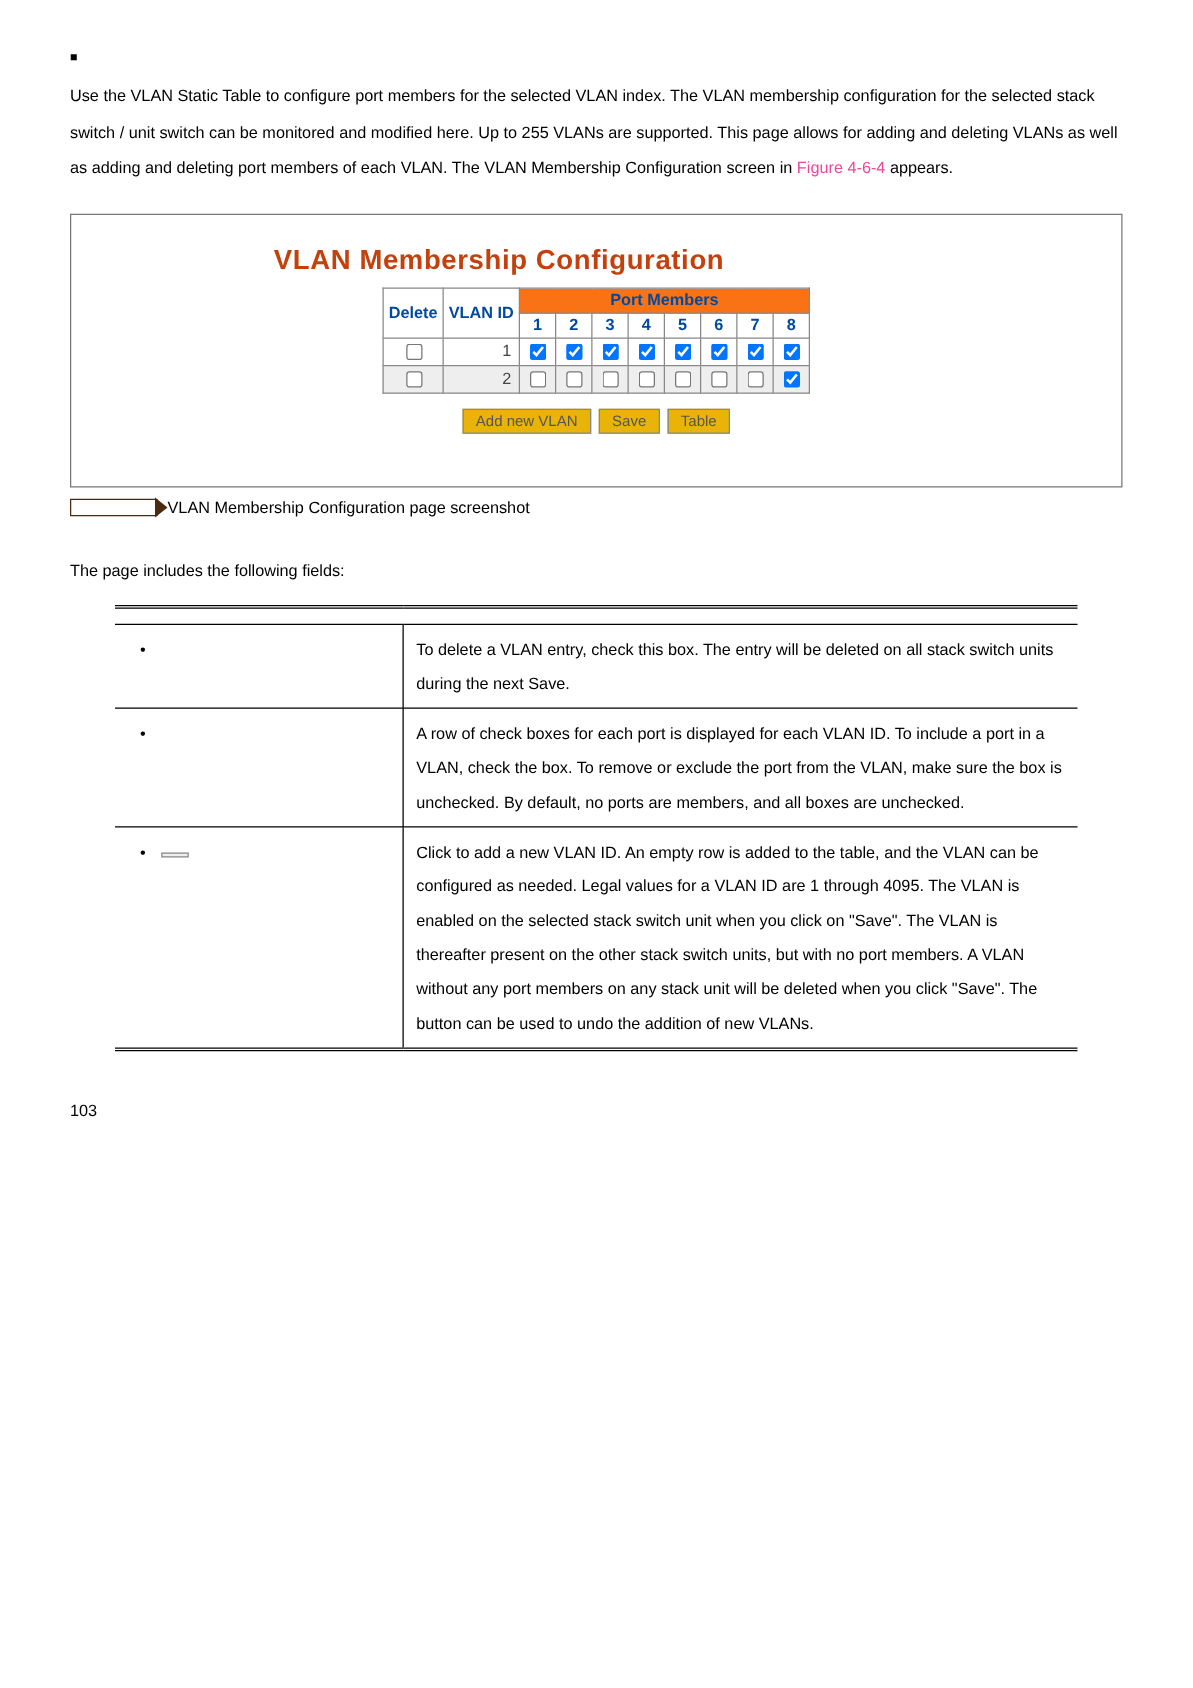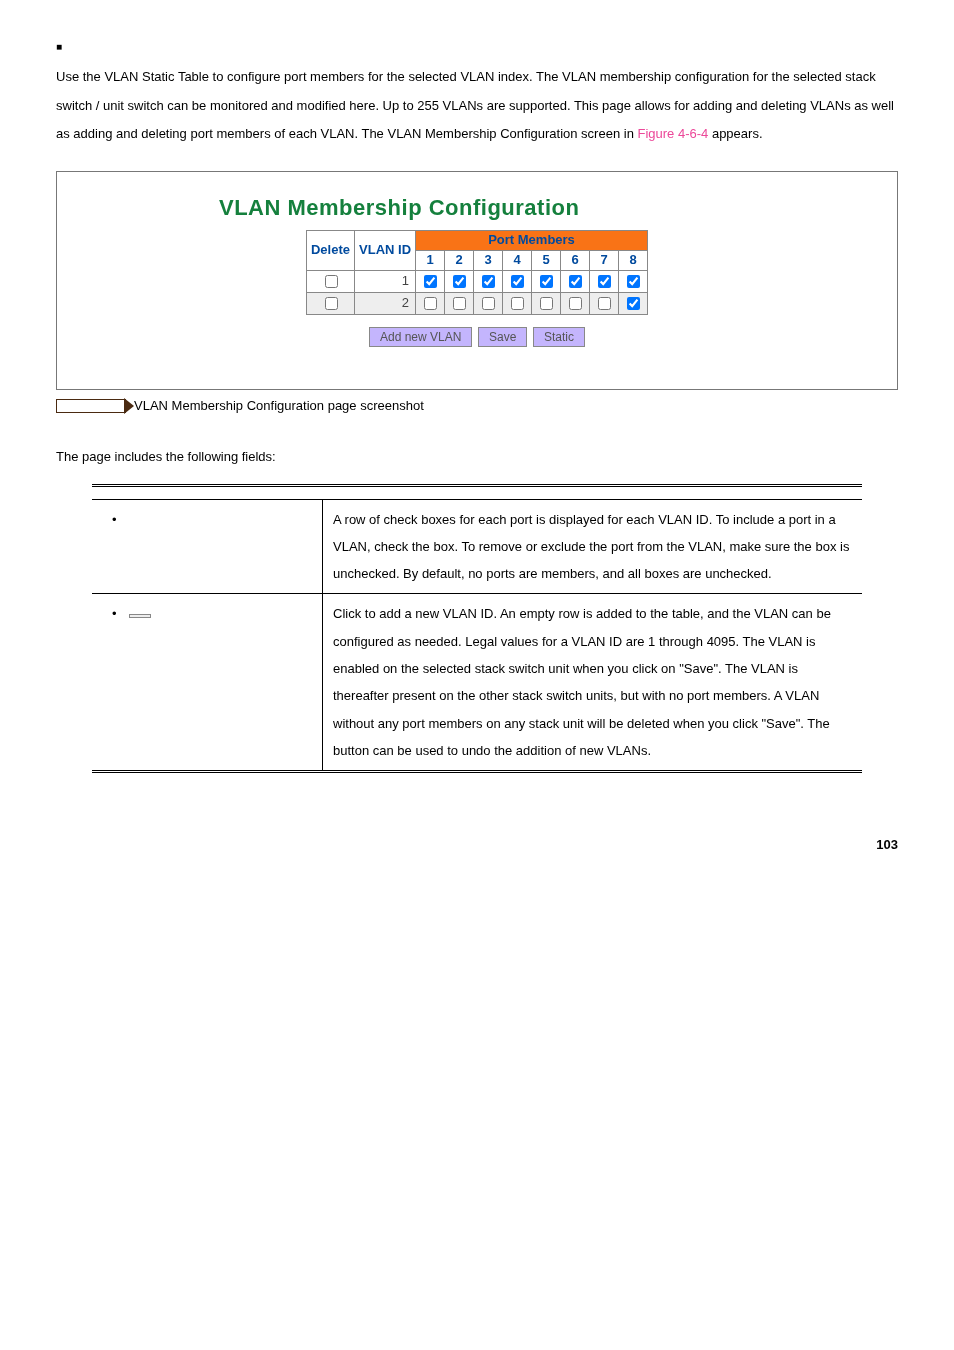--- a/index.html
+++ b/index.html
@@ -25,21 +25,21 @@
   }
   .screenshot-wrap {
     border: 1px solid #777;
     margin: 0 0 6px 0;
     padding: 22px 22px 18px 22px;
     box-sizing: border-box;
     height: 219px;
     position: relative;
   }
   .ss-title {
-    color: #15803d;
+    color: #c2410c;
     font-size: 22px;
     font-weight: bold;
     letter-spacing: 0.5px;
     text-align: left;
     margin: 0 0 8px 140px;
   }
   .ss-table {
     border-collapse: collapse;
     margin: 0 auto;
     font-size: 13px;
@@ -78,21 +78,21 @@
   }
   .btn-row {
     text-align: center;
     margin-top: 12px;
   }
   .btn-row button {
     font-family: inherit;
     font-size: 12px;
     padding: 2px 10px;
     border: 1px solid #888;
-    background: #c4b5fd;
+    background: #eab308;
     color: #555;
     margin: 0 1px;
   }
   .caption {
     text-align: left;
     margin: 8px 0 34px 0;
   }
   .arrow-box {
     display: inline-block;
     width: 68px;
@@ -151,24 +151,23 @@
     display: inline-block;
     font-size: 12px;
     padding: 1px 10px;
     border: 1px solid #888;
     background: #eee;
     color: #555;
     line-height: 1.2;
     vertical-align: baseline;
   }
   .page-num {
-    text-align: right;
-    margin-top: 64px;
-    font-size: 13px;
-    font-weight: bold;
+    text-align: left;
+    margin-top: 40px;
+    font-size: 13px;
   }
 </style>
 </head>
 <body>
 
 <div class="quad">■</div>
 
 <div class="intro">
   <span>Use the VLAN Static Table to configure port members for the selected VLAN index. The VLAN membership configuration for the selected stack switch / unit switch can be monitored and modified here. Up to 255 VLANs are supported. This page allows for adding and deleting VLANs as well as adding and deleting port members of each VLAN. The VLAN Membership Configuration screen in </span><span class="figref">Figure 4-6-4</span><span> appears.</span>
 </div>
@@ -218,38 +217,43 @@
         <td><input type="checkbox" class="ss-cb" style=""></td>
         <td><input type="checkbox" class="ss-cb" style=""></td>
         <td><input type="checkbox" class="ss-cb" checked="" style=""></td>
       </tr>
     </tbody>
   </table>
 
   <div class="btn-row">
     <button>Add new VLAN</button>
     <button>Save</button>
-    <button>Static</button>
+    <button>Table</button>
   </div>
 </div>
 
 <div class="caption">
   <span class="arrow-box"></span><span>VLAN Membership Configuration page screenshot</span>
 </div>
 
 <div class="fields-intro">The page includes the following fields:</div>
 
 <table class="fields-table">
   <thead>
     <tr>
       <th></th>
       <th></th>
     </tr>
   </thead>
   <tbody>
+    <tr>
+      <td class="obj"></td>
+      <td>To delete a VLAN entry, check this box.
+The entry will be deleted on all stack switch units during the next Save.</td>
+    </tr>
     <tr>
       <td class="obj"></td>
       <td>A row of check boxes for each port is displayed for each VLAN ID. To include a port in a VLAN, check the box. To remove or exclude the port from the VLAN, make sure the box is unchecked. By default, no ports are members, and all boxes are unchecked.</td>
     </tr>
     <tr>
       <td class="obj"><span class="btn-inline"></span></td>
       <td>Click to add a new VLAN ID. An empty row is added to the table, and the VLAN can be configured as needed. Legal values for a VLAN ID are 1 through 4095.
 The VLAN is enabled on the selected stack switch unit when you click on "Save".
 The VLAN is thereafter present on the other stack switch units, but with no port members.
 A VLAN without any port members on any stack unit will be deleted when you click "Save".

